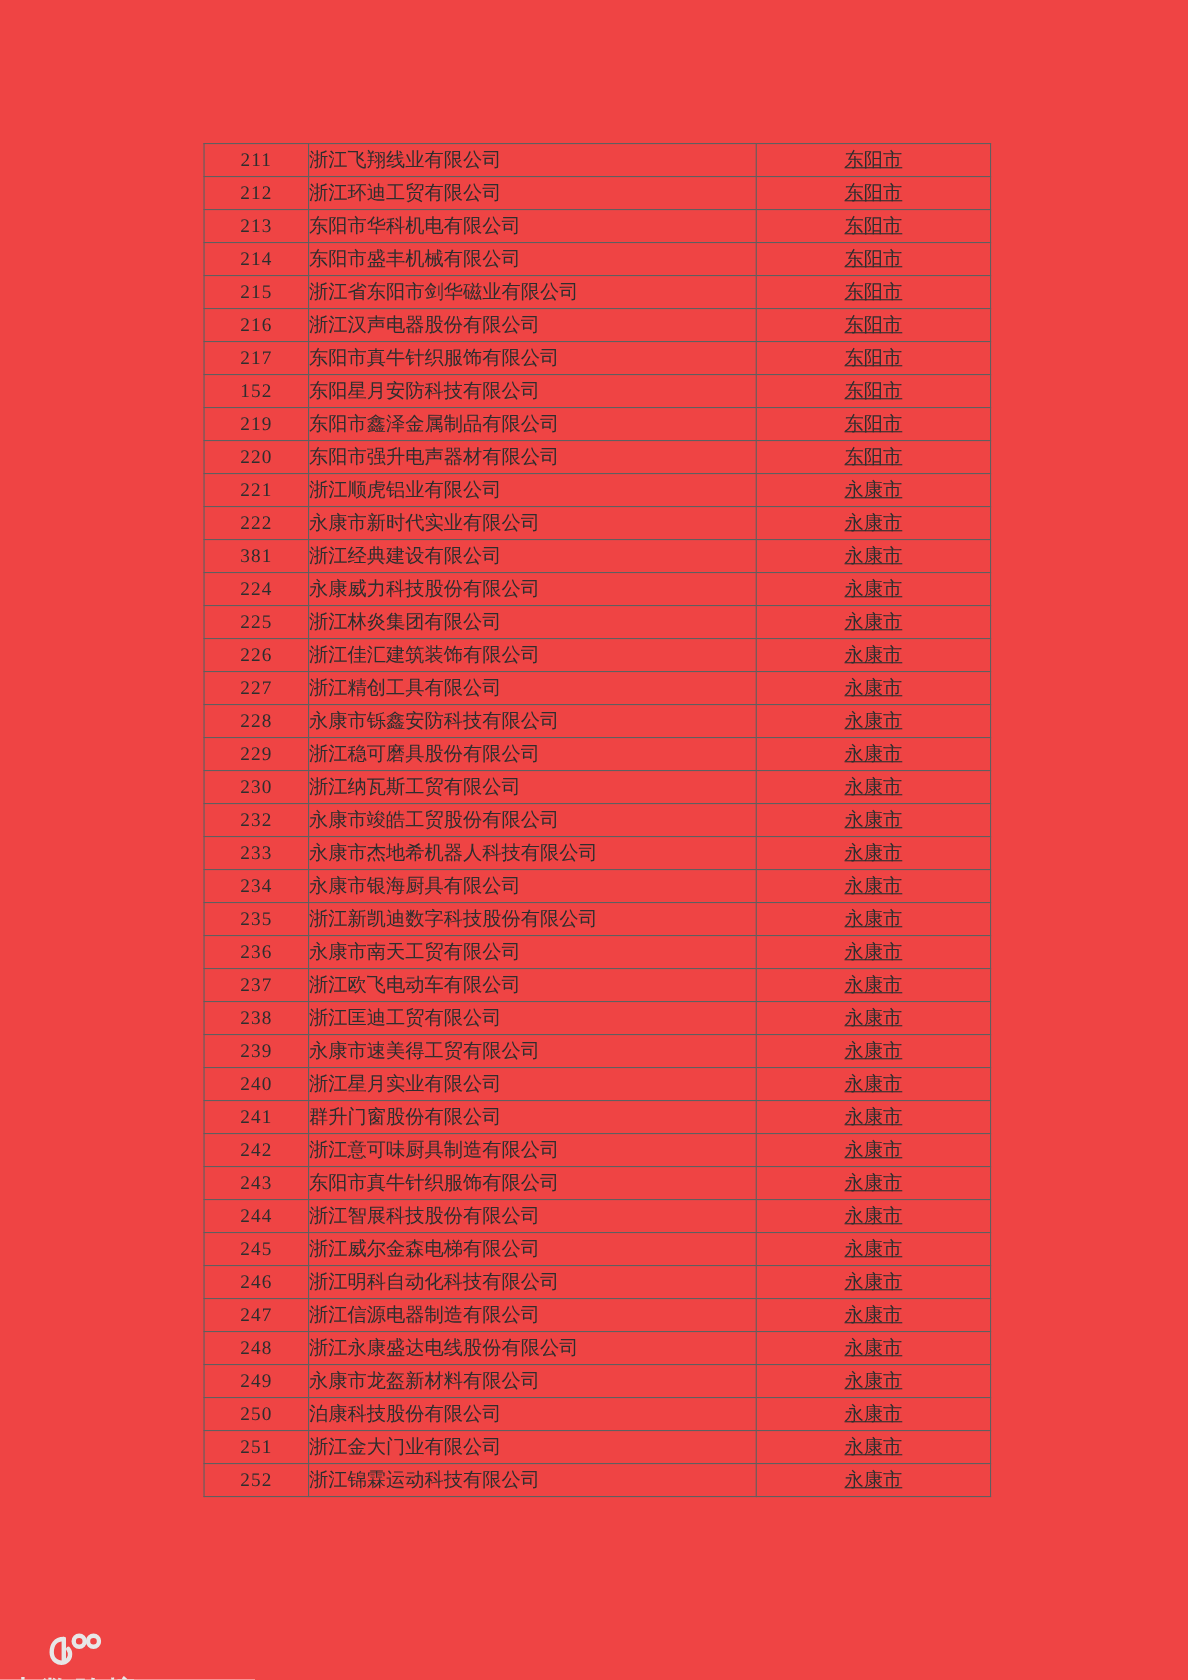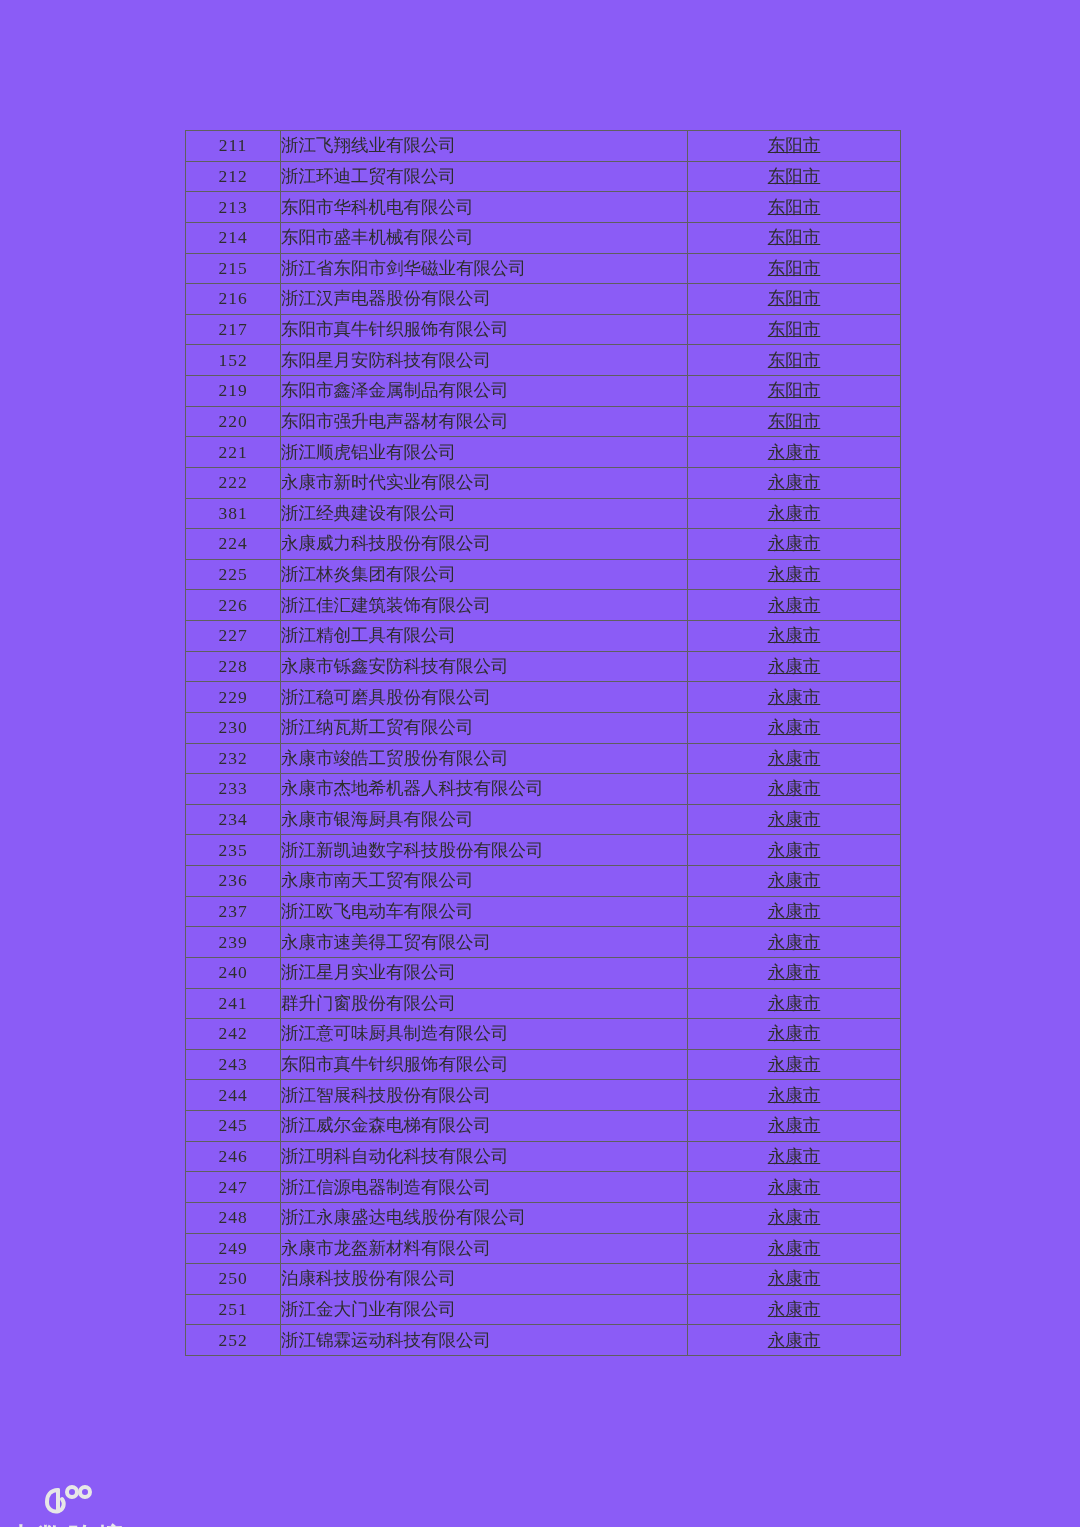--- a/index.html
+++ b/index.html
@@ -10,21 +10,21 @@
   body {
     width: 1080px;
     height: 1527px;
     position: relative;
     font-family: "Liberation Serif", "DejaVu Serif", serif;
     overflow: hidden;
   }
   .page {
     position: absolute;
     inset: 0;
-    background: #8b5cf6;
+    background: #ef4444;
     padding-left: 24px;
   }
   table.company-table {
     position: absolute;
     left: 185px;
     top: 130px;
     width: 712px;
     height: 1226px;
     border-collapse: collapse;
     table-layout: fixed;
@@ -204,20 +204,25 @@
           <td class="col-city">永康市</td>
         </tr>
         <tr>
           <td class="col-no">236</td>
           <td class="col-company">永康市南天工贸有限公司</td>
           <td class="col-city">永康市</td>
         </tr>
         <tr>
           <td class="col-no">237</td>
           <td class="col-company">浙江欧飞电动车有限公司</td>
+          <td class="col-city">永康市</td>
+        </tr>
+        <tr>
+          <td class="col-no">238</td>
+          <td class="col-company">浙江匡迪工贸有限公司</td>
           <td class="col-city">永康市</td>
         </tr>
         <tr>
           <td class="col-no">239</td>
           <td class="col-company">永康市速美得工贸有限公司</td>
           <td class="col-city">永康市</td>
         </tr>
         <tr>
           <td class="col-no">240</td>
           <td class="col-company">浙江星月实业有限公司</td>

